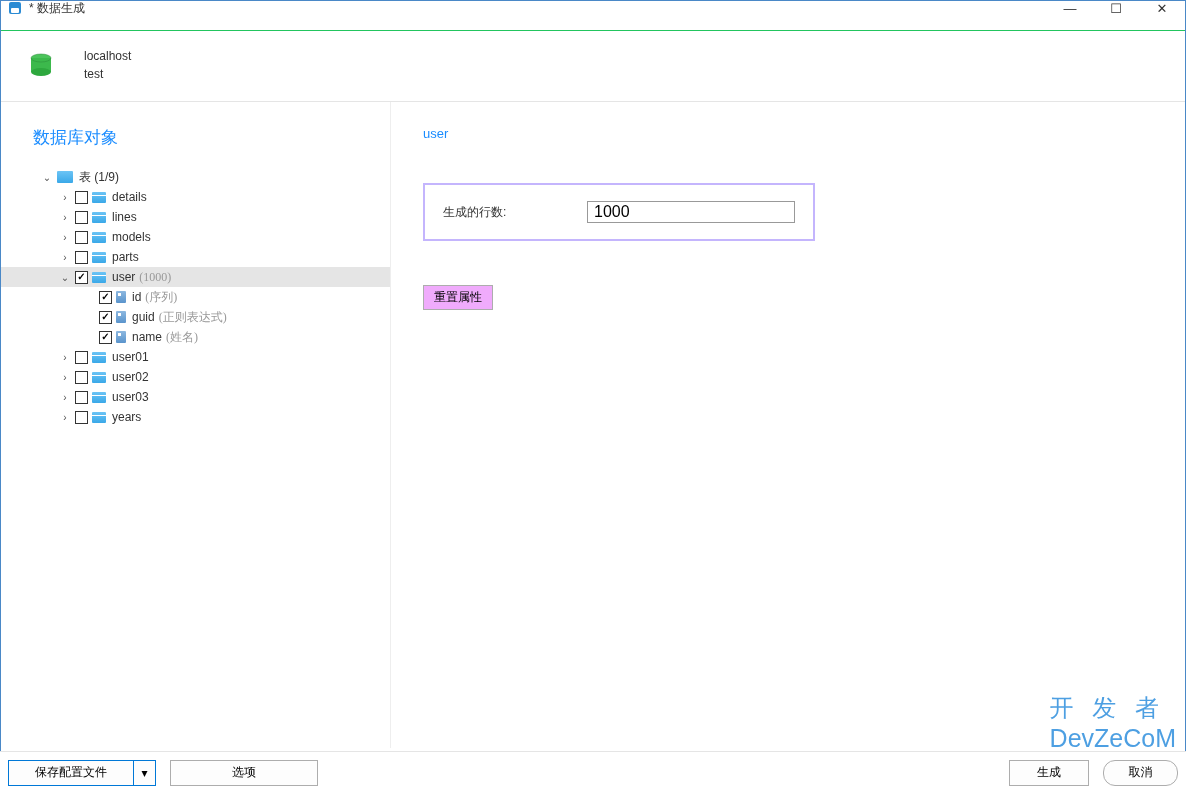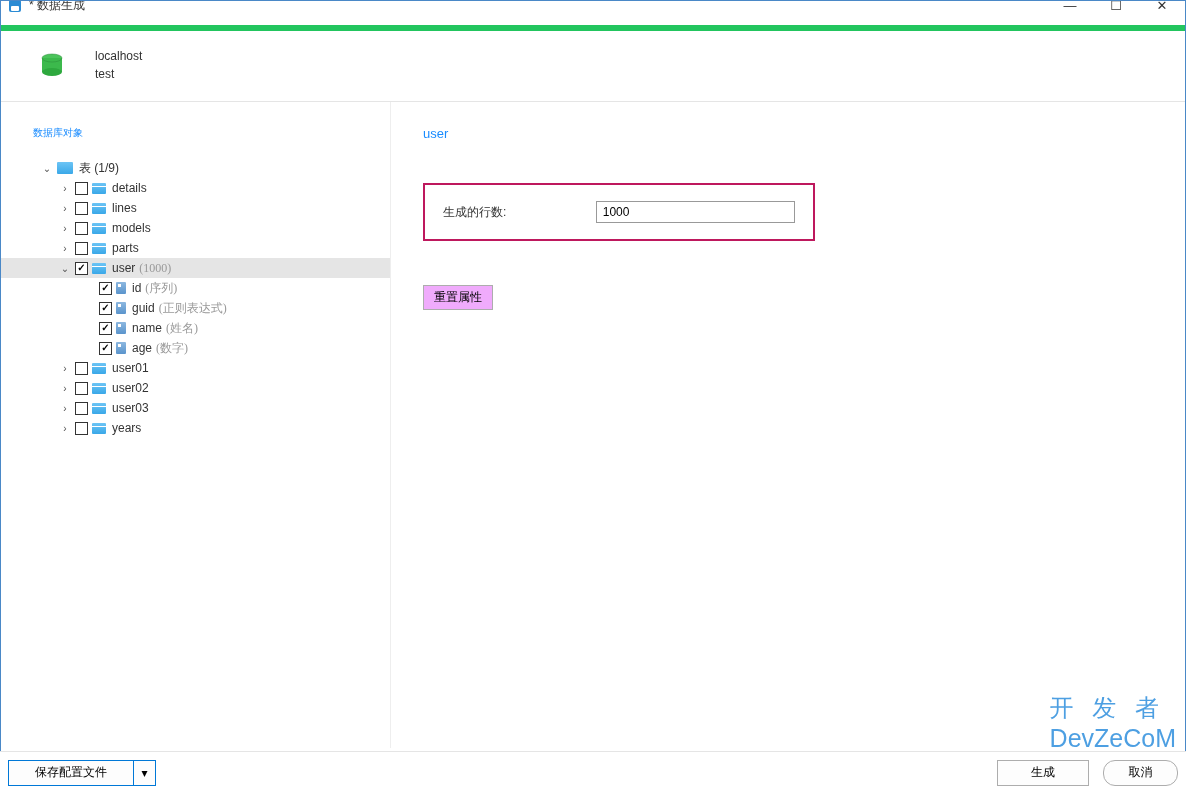--- a/index.html
+++ b/index.html
@@ -1,67 +1,67 @@
 <!DOCTYPE html>
 <html><head>
 <meta charset="utf-8">
 <style>
 * { box-sizing: border-box; margin: 0; padding: 0; font-family: "Microsoft YaHei", "Segoe UI", Tahoma, sans-serif; }
 body { width: 1186px; height: 793px; background: #fff; overflow: hidden; border: 1px solid #4a88c7; }
 
 
-.titlebar { height: 30px; background: #fff; display: flex; align-items: center; padding: 0 0 15px 6px; border-bottom: 6px solid #22c55e; }
+.titlebar { height: 30px; background: #fff; display: flex; align-items: center; padding: 0 0 15px 6px; border-bottom: 1px solid #22c55e; }
 .titlebar .app-icon { width: 16px; height: 16px; margin-right: 6px; }
 .titlebar .title { font-size: 12px; color: #333; flex: 1; }
 .titlebar .win-controls { display: flex; }
 .titlebar .win-btn { width: 46px; height: 30px; display: flex; align-items: center; justify-content: center; font-size: 13px; font-family: Arial; color: #333; cursor: pointer; }
 
 
-.conn-header { padding: 16px 16px 18px 36px; display: flex; align-items: center; border-bottom: 1px solid #e5e5e5; }
+.conn-header { padding: 16px 16px 18px 25px; display: flex; align-items: center; border-bottom: 1px solid #e5e5e5; }
 .conn-header .db-icon { width: 30px; height: 30px; margin-right: 28px; }
 .conn-header .conn-text { font-size: 12px; line-height: 1.5; color: #333; }
 
 
 .main { display: flex; height: calc(100% - 30px - 73px - 42px); }
 .sidebar { width: 390px; padding: 24px 0 0 0; border-right: 1px solid #eee; }
-.sidebar .heading { color: #1a8cff; font-size: 10px; padding: 0 0 18px 32px; }
+.sidebar .heading { color: #1a8cff; font-size: 17px; padding: 0 0 18px 32px; }
 .tree { font-size: 12px; color: #333; }
 .tree-row { display: flex; align-items: center; height: 20px; padding-left: 40px; position: relative; }
 .tree-row.selected { background: #e5e5e5; }
 .chevron { width: 12px; text-align: center; color: #555; font-size: 10px; margin-right: 4px; cursor: pointer; user-select: none; }
 .checkbox { width: 13px; height: 13px; border: 1px solid #333; margin-right: 4px; display: flex; align-items: center; justify-content: center; font-size: 10px; line-height: 1; cursor: pointer; background: #fff; }
 .checkbox.checked::after { content: '✓'; color: #000; font-weight: bold; }
 .tbl-icon { width: 14px; height: 11px; margin-right: 6px; display: inline-block; background: linear-gradient(#6cc4f5,#3aa8e8); border-radius: 1px; position: relative; }
 .tbl-icon::before { content: ''; position: absolute; top: 3px; left: 0; right: 0; height: 1px; background: #fff; }
 .col-icon { width: 10px; height: 12px; margin-right: 6px; display: inline-block; background: linear-gradient(#8db8e0,#5a94cc); border-radius: 1px; position: relative; }
 .col-icon::before { content: ''; position: absolute; top: 2px; left: 2px; width: 3px; height: 3px; background: #fff; }
 .tbl-group-icon { width: 16px; height: 12px; margin-right: 6px; display: inline-block; background: linear-gradient(#6cc4f5,#3aa8e8); border-radius: 1px; position: relative; }
 .tree-row .label { white-space: nowrap; }
 .tree-row .suffix { color: #999; margin-left: 4px; font-family: Liberation Serif, serif; }
 .indent-1 { padding-left: 58px; }
 .indent-2 { padding-left: 82px; }
 
 
 .content { flex: 1; padding: 24px 0 0 32px; }
 .content .sec-title { color: #1a8cff; font-size: 13px; margin-bottom: 42px; }
-.highlight-box { border: 2px solid #be185d; padding: 16px 18px; width: 392px; display: flex; align-items: center; margin-bottom: 44px; }
+.highlight-box { border: 2px solid #c4b5fd; padding: 16px 18px; width: 392px; display: flex; align-items: center; margin-bottom: 44px; }
 .highlight-box .lbl { font-size: 12px; color: #333; width: 160px; }
-.num-input { width: 208px; height: 22px; border: 1px solid #999; font-size: 12px; padding: 0 6px; outline: none; }
+.num-input { width: 208px; height: 22px; border: 1px solid #999; font-size: 16px; padding: 0 6px; outline: none; }
 .reset-btn { font-size: 12px; padding: 3px 10px; background: #f0abfc; border: 1px solid #adadad; cursor: pointer; }
 
 
 .footer { position: absolute; bottom: 0; left: 0; right: 0; height: 42px; border-top: 1px solid #e5e5e5; display: flex; align-items: center; padding: 0 8px; gap: 14px; background: #fff; text-align: right; }
 .footer .btn { height: 26px; font-size: 12px; background: #fdfdfd; border: 1px solid #adadad; cursor: pointer; display: flex; align-items: center; justify-content: center; }
 .btn.save { width: 148px; border-color: #0078d7; position: relative; padding-right: 22px; }
 .btn.save .dd { position: absolute; right: 0; top: 0; bottom: 0; width: 22px; border-left: 1px solid #0078d7; display: flex; align-items: center; justify-content: center; }
 .btn.load { width: 148px; }
 .btn.opt { width: 148px; }
 .btn.order { width: 148px; }
 .footer .spacer { flex: 1; }
-.btn.generate { width: 92px; }
+.btn.generate { width: 80px; }
 .btn.cancel { width: 75px; border-radius: 12px; }
 
 
 .watermark { position: absolute; right: 10px; bottom: 40px; font-size: 24px; font-weight: 300; letter-spacing: 6px; color: #2f8fdd; opacity: 0.85; }
 .watermark .sub { font-size: 25px; letter-spacing: 0; display: block; text-align: right; }
 </style>
 </head>
 <body>
 
 <div class="titlebar">
@@ -148,27 +148,20 @@
           <span class="label">guid</span>
           <span class="suffix">(正则表达式)</span>
         </div>
         <div class="tree-row indent-2">
           <span class="chevron"></span>
           <span class="checkbox checked"></span>
           <span class="col-icon"></span>
           <span class="label">name</span>
           <span class="suffix">(姓名)</span>
         </div>
-        <div class="tree-row indent-2">
-          <span class="chevron"></span>
-          <span class="checkbox checked"></span>
-          <span class="col-icon"></span>
-          <span class="label">age</span>
-          <span class="suffix">(数字)</span>
-        </div>
         <div class="tree-row indent-1">
           <span class="chevron">›</span>
           <span class="checkbox"></span>
           <span class="tbl-icon"></span>
           <span class="label">user01</span>
         </div>
         <div class="tree-row indent-1">
           <span class="chevron">›</span>
           <span class="checkbox"></span>
           <span class="tbl-icon"></span>
@@ -197,20 +190,21 @@
     </div>
     <button class="reset-btn">重置属性</button>
   </div>
 </div>
 
 <div class="footer">
   <div class="btn save">
     <span>保存配置文件</span>
     <span class="dd">▾</span>
   </div>
+  <div class="btn opt">选项</div>
   <div class="spacer"></div>
   <div class="btn generate">生成</div>
   <div class="btn cancel">取消</div>
 </div>
 
 <div class="watermark">
   <span>开 发 者</span>
   <span class="sub">DevZeCoM</span>
 </div>
 

